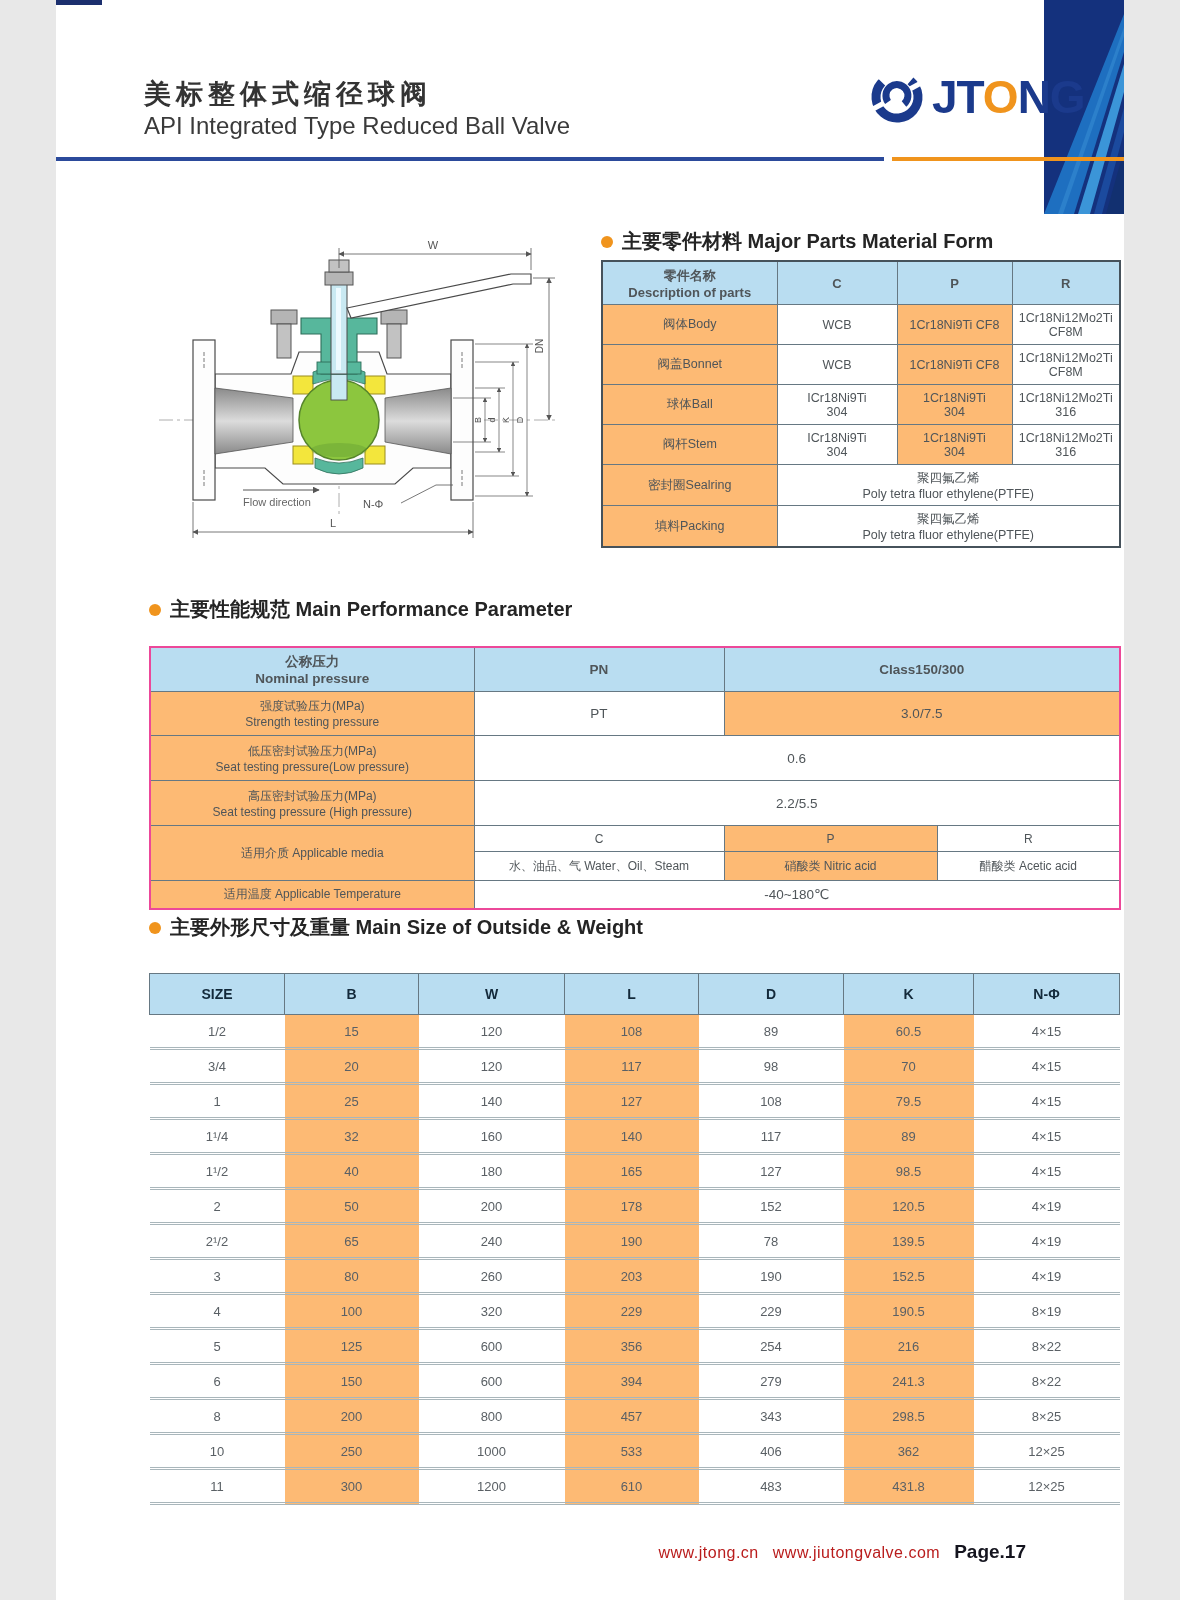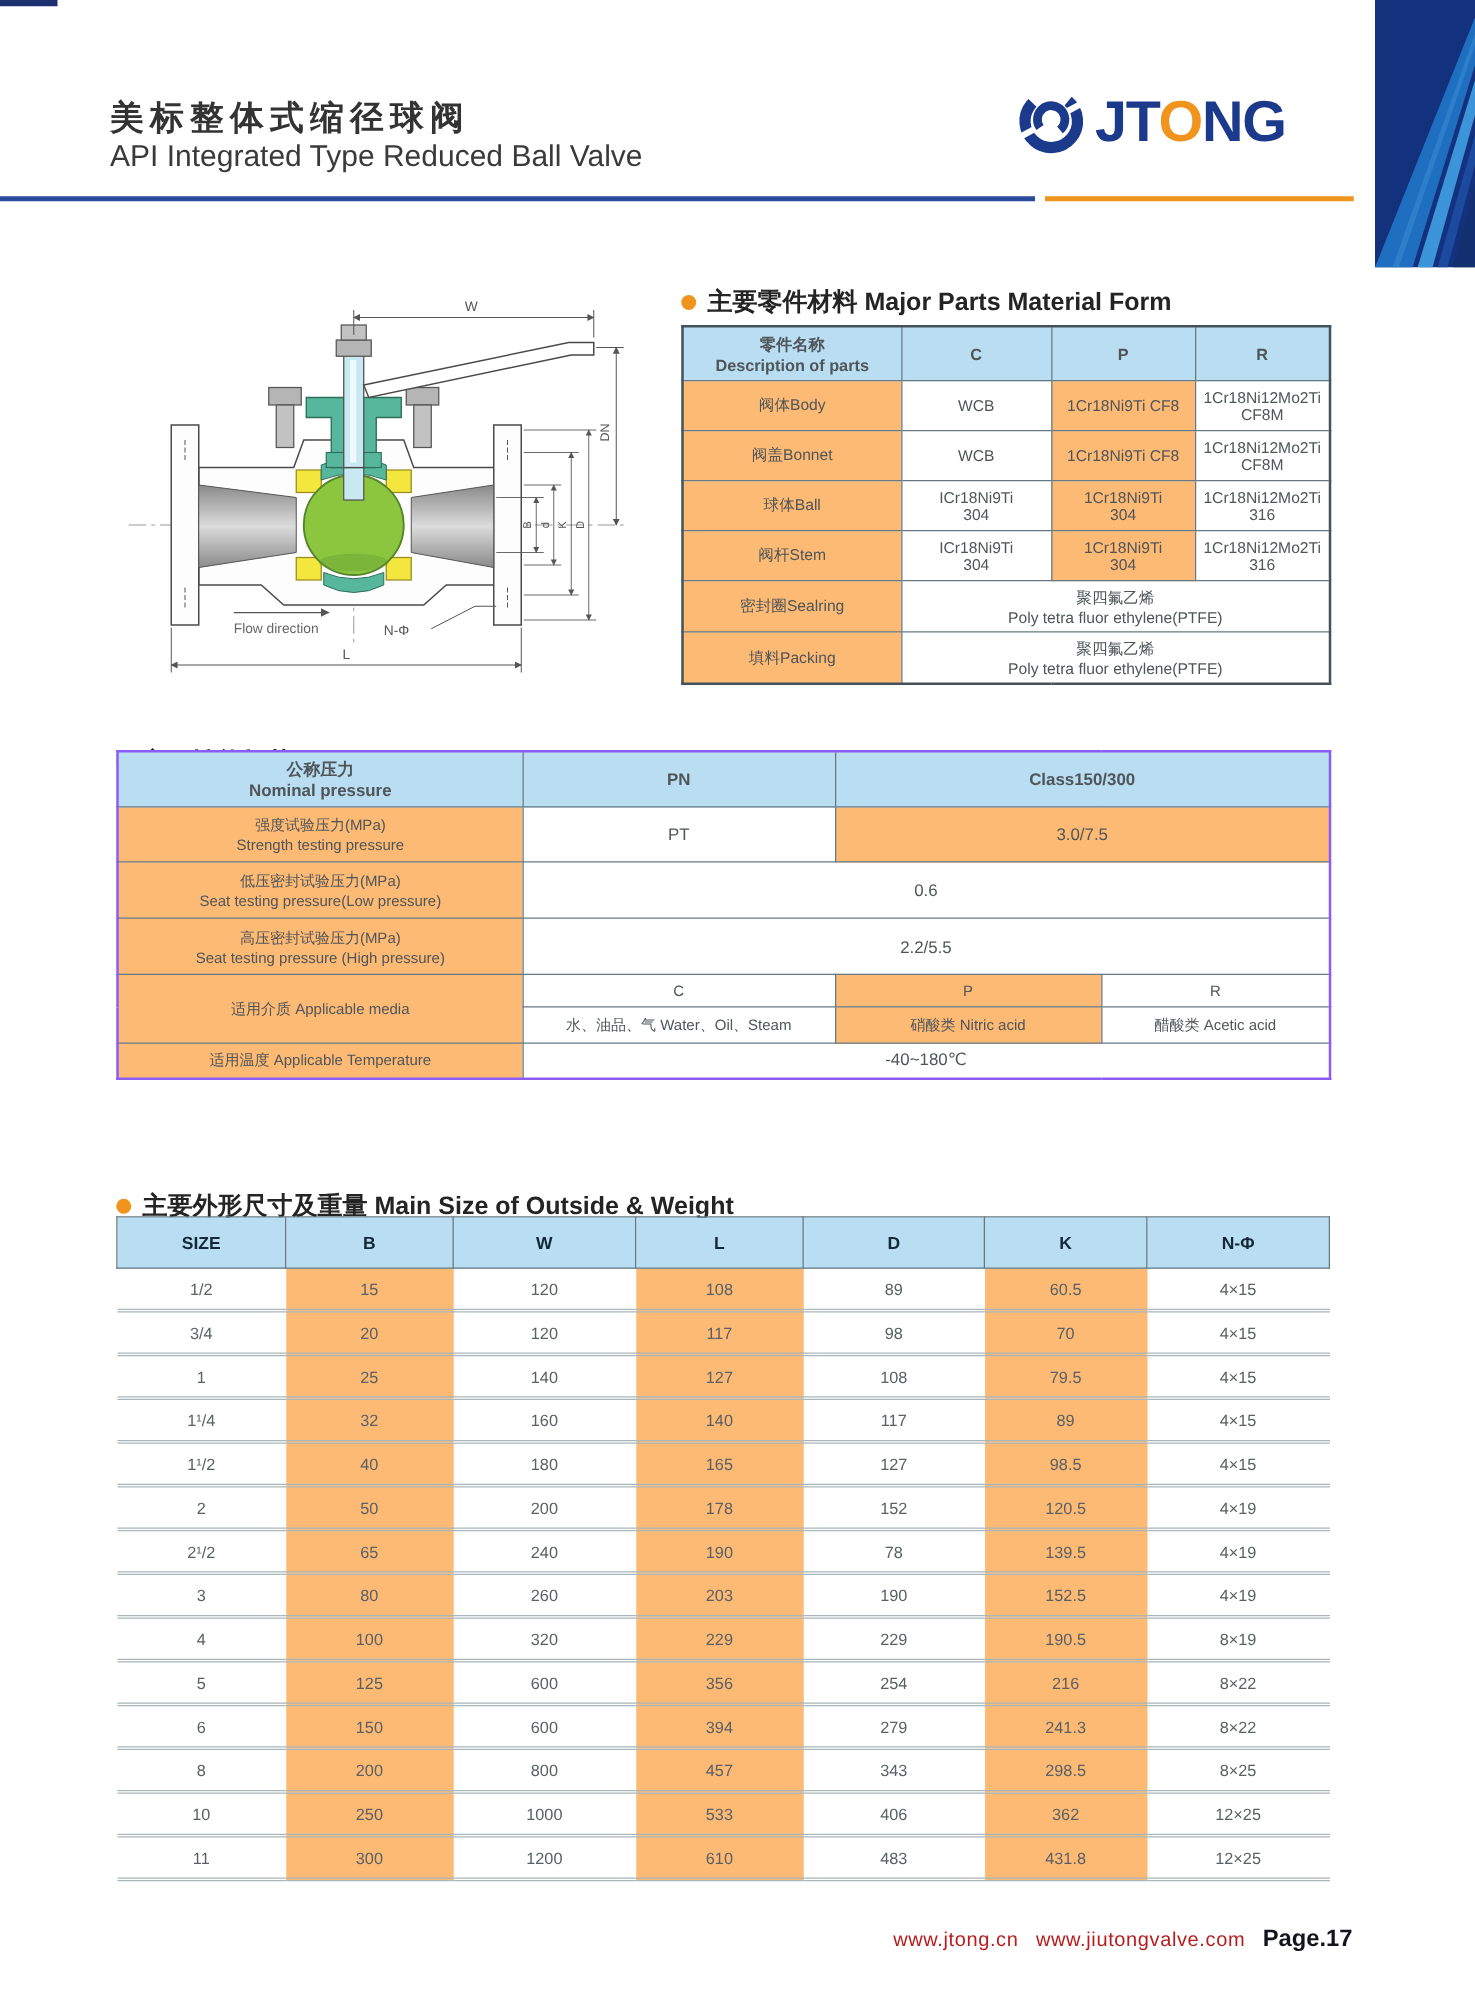--- a/index.html
+++ b/index.html
@@ -1,16 +1,16 @@
 <!DOCTYPE html>
 <html><head>
 <meta charset="utf-8">
 <style>
   html,body{margin:0;padding:0;background:#e8e8e8;}
-  .page{position:relative;width:1180px;height:1600px;margin:0 auto;background:#ffffff;
+  .page{position:relative;width:1068px;height:1600px;margin:0 auto;background:#ffffff;
         font-family:"Liberation Sans","DejaVu Sans",sans-serif;overflow:hidden;}
   .abs{position:absolute;}
 
   
   .top-sliver{left:0;top:0;width:46px;height:5px;background:#1c2f6e;}
   .title-cn{left:88px;top:76px;font-size:27px;font-weight:bold;color:#333;letter-spacing:5px;}
   .title-en{left:88px;top:112px;font-size:24px;color:#3a3a3a;}
   .logo{left:812px;top:68px;display:flex;align-items:center;gap:6px;}
   .logo-text{font-size:46px;font-weight:800;color:#1b3a8c;letter-spacing:-1px;line-height:58px;}
   .logo-text .o{color:#f0941d;}
@@ -29,21 +29,21 @@
   .shade{background:#fdba74;}
 
   
   .mat-table{left:545px;top:260px;width:518px;border:2px solid #46525b;}
   .mat-table td,.mat-table th{border:1px solid #667883;font-size:12.5px;color:#4f5559;padding:1px 2px;}
   .mat-table th{font-size:13px;height:40px;}
   .mat-table td{height:37px;}
   .mat-table tr.tall td{height:38px;}
 
   
-  .perf-table{left:93px;top:600px;width:970px;border:2px solid #8b5cf6;}
+  .perf-table{left:93px;top:646px;width:970px;border:2px solid #ec4899;}
   .perf-table td,.perf-table th{border:1px solid #667883;font-size:12px;color:#4f5559;padding:1px 4px;}
   .perf-table th{font-size:13.5px;height:41px;}
   .perf-table .val{font-size:13.5px;}
 
   
   .size-table{left:93px;top:973px;width:970px;}
   .size-table th{border:1px solid #667883;height:38px;font-size:14px;}
   .size-table td{height:30px;font-size:13px;color:#5a6065;border-bottom:3px double #a9b6bb;}
   .size-table tbody tr:first-child td{border-top:1px solid #667883;}
 
@@ -300,21 +300,21 @@
       <td class="shade">硝酸类 Nitric acid</td>
       <td>醋酸类 Acetic acid</td>
     </tr>
     <tr style="height:28px">
       <td class="shade">适用温度 Applicable Temperature</td>
       <td class="val" colspan="3">-40~180℃</td>
     </tr>
   </tbody>
     </table>
 
-  <div class="abs sec-heading" style="left:93px;top:951px">
+  <div class="abs sec-heading" style="left:93px;top:914px">
     <span class="bullet"></span>
     <span>主要外形尺寸及重量 Main Size of Outside &amp; Weight</span>
   </div>
 
   <table class="abs size-table">
     <colgroup>
         <col style="width:135px">
         <col style="width:134px">
         <col style="width:146px">
         <col style="width:134px">

